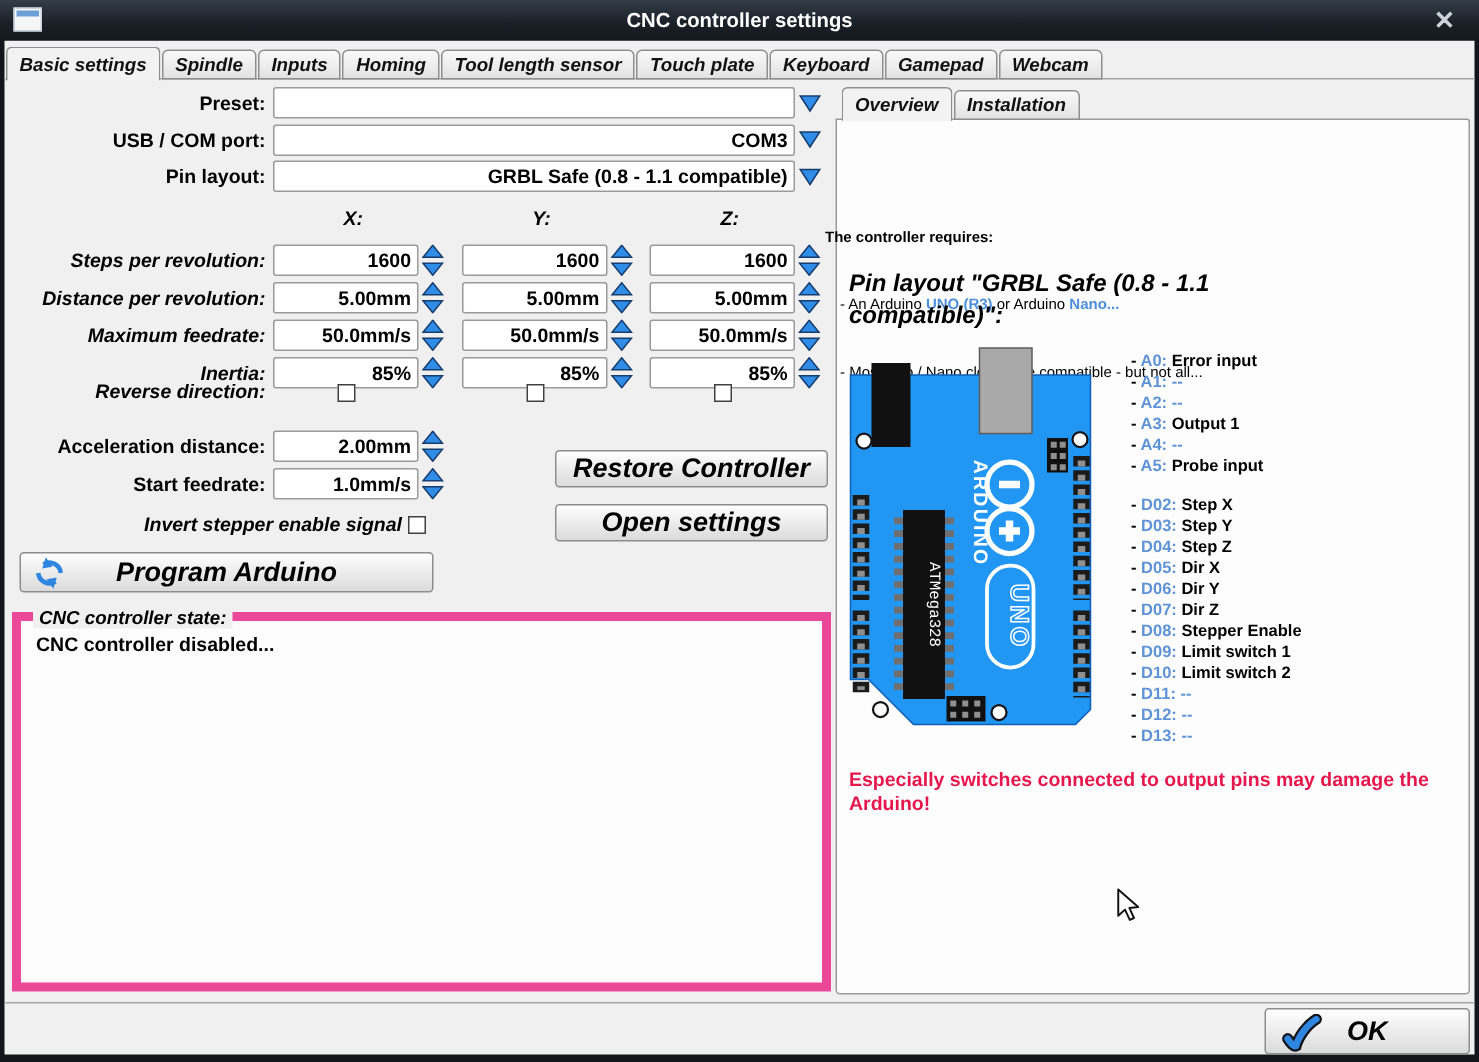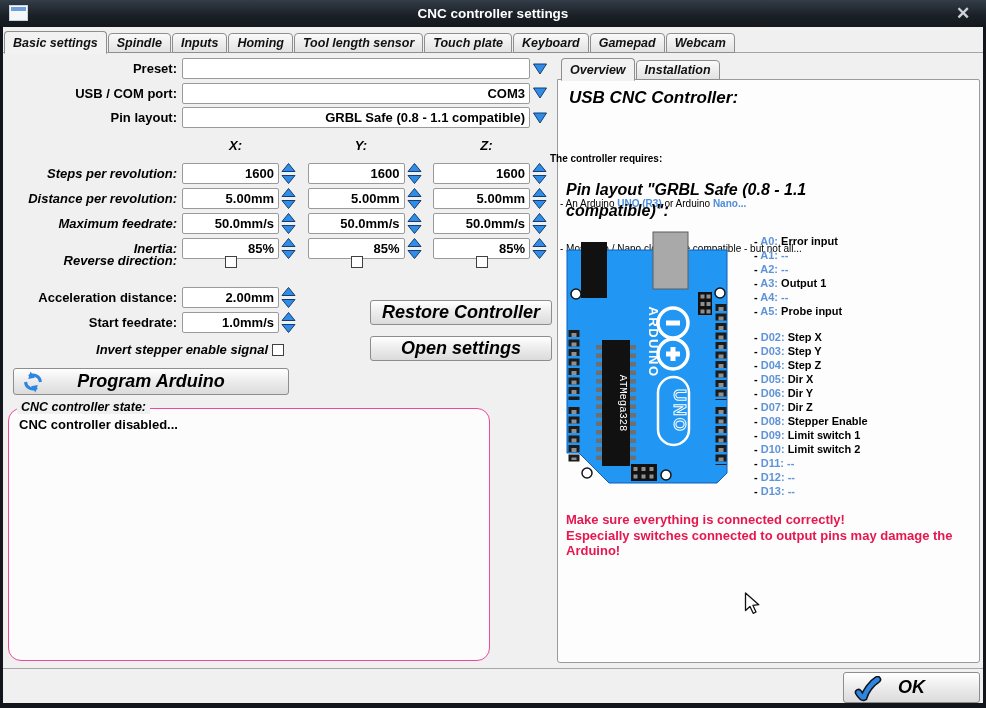--- a/index.html
+++ b/index.html
@@ -59,22 +59,22 @@
   .single-rows{position:absolute;left:8px;top:287px;display:flex;flex-direction:column;gap:4px;}
   .invert-row{position:absolute;left:8px;top:342px;display:flex;align-items:center;}
   .invert-row .lbl{width:260px;text-align:right;}
   .invert-row .cb{margin-left:4px;}
   .program-btn{position:absolute;left:13px;top:368px;width:276px;height:27px;}
   .program-btn svg{position:absolute;left:8px;top:2px;}
   .action-buttons{position:absolute;left:370px;top:300px;width:182px;display:flex;flex-direction:column;gap:11px;}
   .action-buttons .btn{height:25px;}
 
   
-  .stategroup{position:absolute;left:8px;top:408px;width:482px;height:253px;background:#fcfcfc;
-              border:1px solid #ec4899;border-radius:13px;}
+  .stategroup{position:absolute;left:8px;top:408px;width:546px;height:253px;background:#fcfcfc;
+              border:6px solid #ec4899;border-radius:0;}
   .stategroup .legend{position:absolute;left:8px;top:-9px;background:#f0f0f0;padding:0 4px;
                       font-size:12.5px;font-weight:bold;font-style:italic;}
   .state-text{position:absolute;left:10px;top:8px;font-size:13px;font-weight:bold;}
 
   
   .rtabs{position:absolute;left:561px;top:57px;height:23px;display:flex;align-items:flex-end;z-index:3;}
   .rpanel{position:absolute;left:557px;top:79px;width:423px;height:584px;background:#fdfdfd;
           border:1px solid #9b9b9b;border-radius:0 2px 3px 3px;}
   .rp-heading{position:absolute;left:569px;top:88px;font-size:17px;font-weight:bold;font-style:italic;}
   .req-block{position:absolute;left:550px;top:121px;font-size:10px;line-height:15px;white-space:pre-wrap;}
@@ -349,21 +349,20 @@
     <div class="legend">CNC controller state:</div>
     <div class="state-text">CNC controller disabled...</div>
   </div>
 
   <div class="rpanel"></div>
   <div class="rtabs" id="rtabs">
       <div class="tab active">Overview</div>
       <div class="tab">Installation</div>
     </div>
 
-  <div class="rp-heading">USB CNC Controller:</div>
 
   <div class="req-block">
     <div class="req-title">The controller requires:</div>
     <div class="req-line"><span>- An Arduino </span><a class="link" href="#">UNO (R3)</a><span> or Arduino </span><a class="link" href="#">Nano...</a></div>
     <div class="req-line">- Most Uno / Nano clones are compatible - but not all...</div>
   </div>
 
   <div class="pl-heading">Pin layout "GRBL Safe (0.8 - 1.1 compatible)":</div>
 
   <svg class="board" width="170" height="258" viewBox="0 0 170 258">
@@ -437,21 +436,20 @@
         <div class="pin-line"><span>- </span><span class="pin-code">D08:</span><span class="pin-desc"> Stepper Enable</span></div>
         <div class="pin-line"><span>- </span><span class="pin-code">D09:</span><span class="pin-desc"> Limit switch 1</span></div>
         <div class="pin-line"><span>- </span><span class="pin-code">D10:</span><span class="pin-desc"> Limit switch 2</span></div>
         <div class="pin-line"><span>- </span><span class="pin-code">D11:</span><span class="pin-desc empty"> --</span></div>
         <div class="pin-line"><span>- </span><span class="pin-code">D12:</span><span class="pin-desc empty"> --</span></div>
         <div class="pin-line"><span>- </span><span class="pin-code">D13:</span><span class="pin-desc empty"> --</span></div>
       </div>
   </div>
 
   <div class="warning" id="warning">
-      <div>Make sure everything is connected correctly!</div>
       <div>Especially switches connected to output pins may damage the Arduino!</div>
     </div>
 
   <div class="footer-divider"></div>
   <div class="btn ok-btn">
     <svg width="28" height="27" viewBox="0 0 28 27">
       <path d="M4.5,16.5 C7,20.5 8.8,22 10,21.3 C11.5,15.5 17,7.5 23.5,3.5" fill="none" stroke="#10141a" stroke-width="7.5" stroke-linecap="round"></path>
       <path d="M4.5,16.5 C7,20.5 8.8,22 10,21.3 C11.5,15.5 17,7.5 23.5,3.5" fill="none" stroke="#2e86e0" stroke-width="4.5" stroke-linecap="round"></path>
     </svg>
     <span>OK</span>

